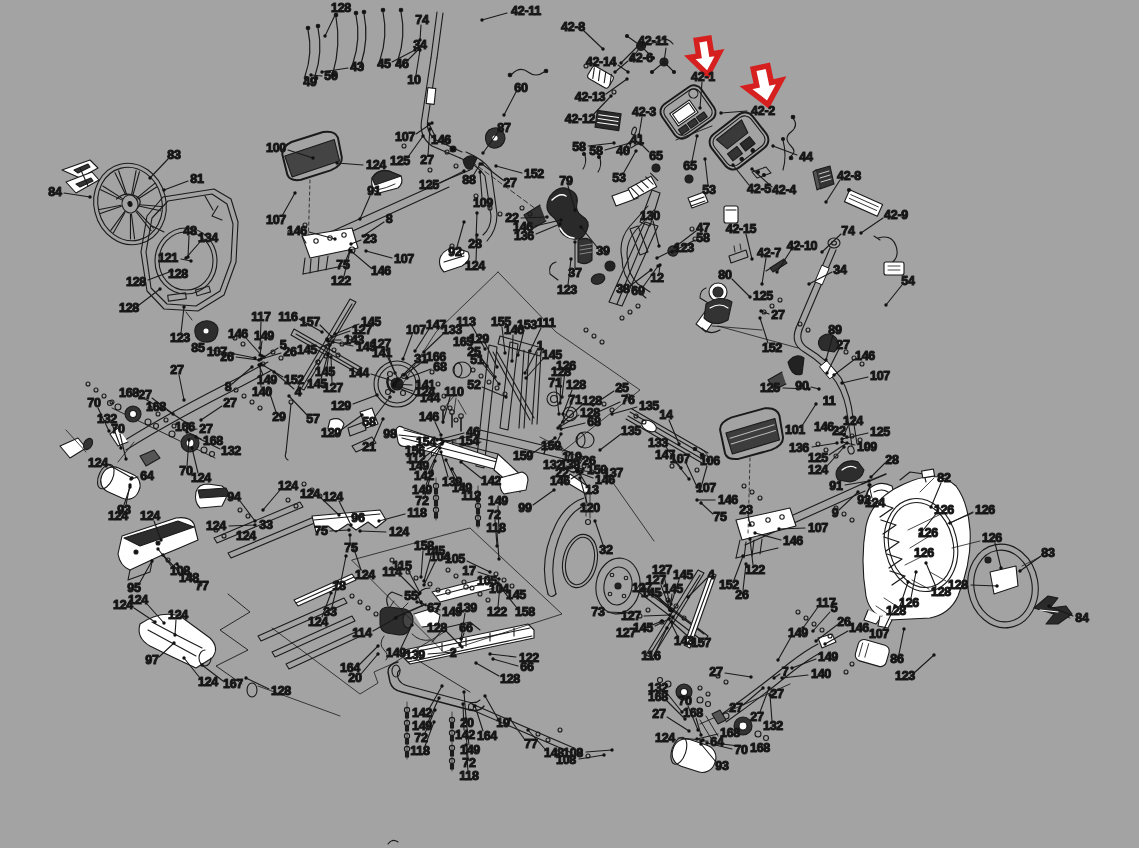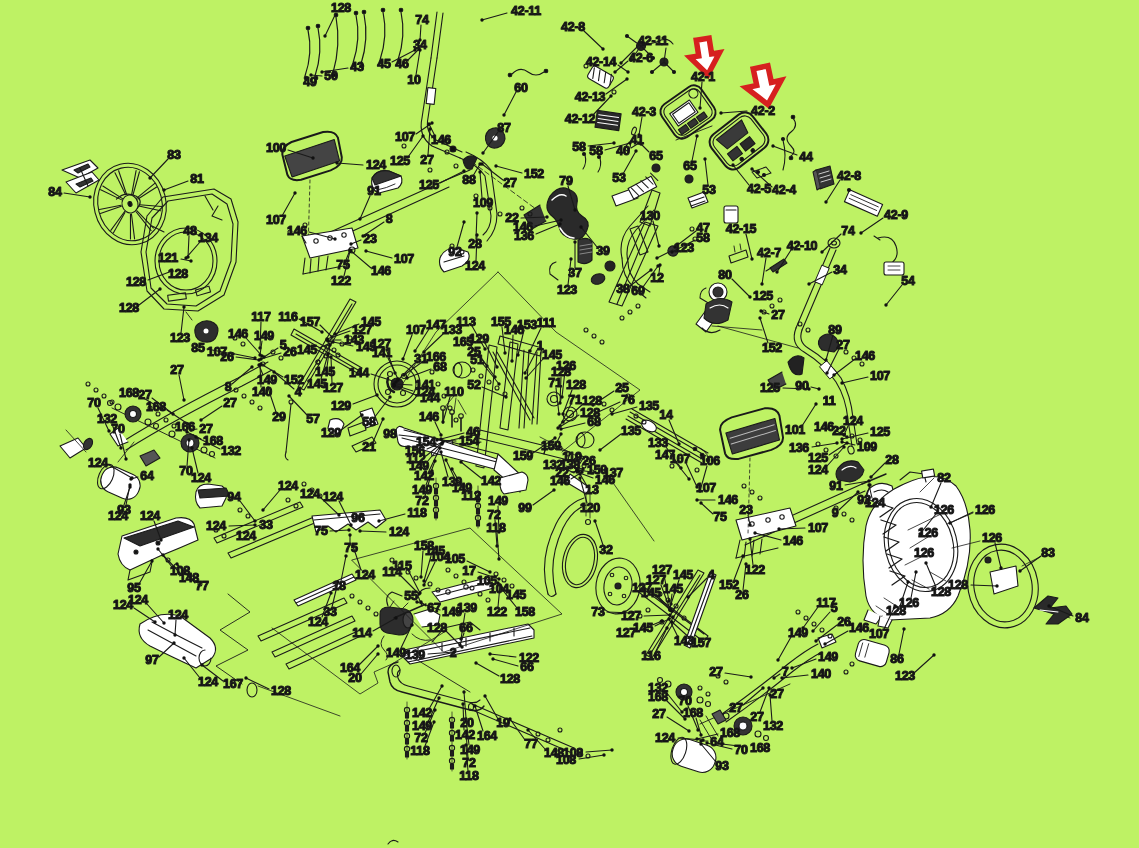--- a/index.html
+++ b/index.html
@@ -1,16 +1,16 @@
 <!DOCTYPE html>
 <html><head>
 <meta charset="utf-8">
 <style>
 html,body { margin:0; padding:0; background:#fff; }
-#page { width:1139px; height:848px; position:relative; overflow:hidden; background:#bef264; }
+#page { width:1139px; height:848px; position:relative; overflow:hidden; background:#a3a3a3; }
 svg text { font-family:"Liberation Sans",sans-serif; font-size:12.5px; font-weight:bold; fill:#111;
   text-anchor:middle; letter-spacing:-0.3px; }
 </style>
 </head>
 <body>
 
 <div id="page">
 <svg width="1139" height="848" viewBox="0 0 1139 848" fill="none" stroke="#1a1a1a" stroke-width="1.1" stroke-linecap="round" stroke-linejoin="round">
 
 <g>

